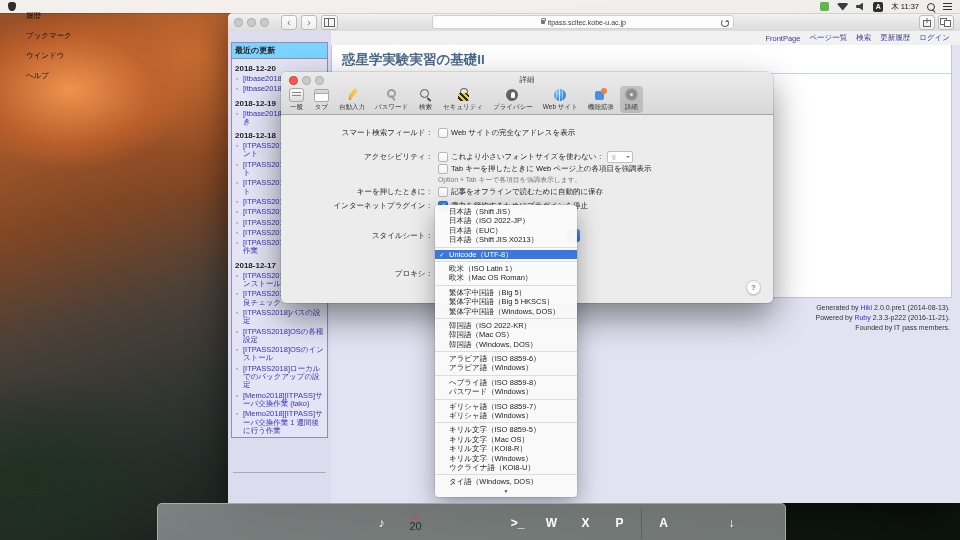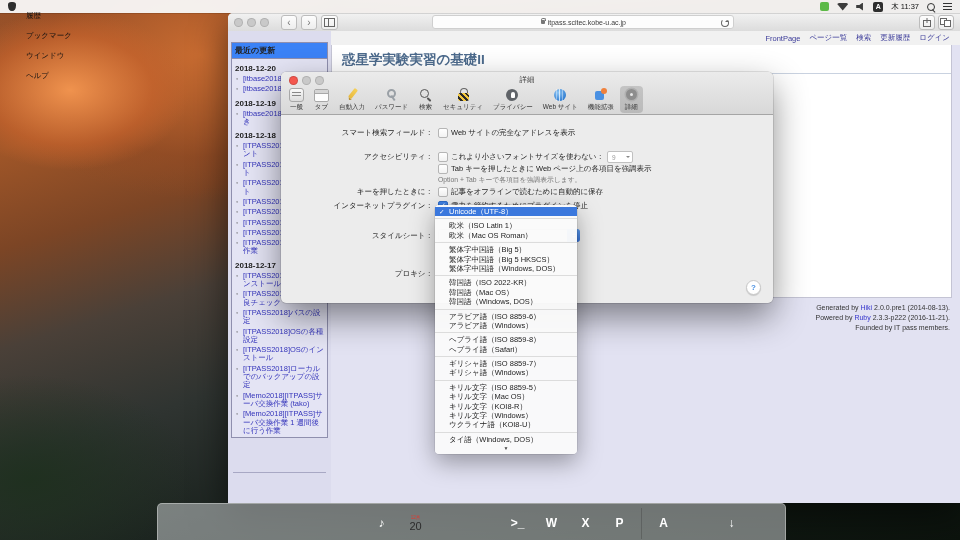--- a/index.html
+++ b/index.html
@@ -56,21 +56,21 @@
   .reload::after{content:"";position:absolute;right:-1px;top:-2px;border:2px solid transparent;border-bottom-color:#666;}
   .tb-right{margin-left:auto;display:flex;gap:3px;}
   .tb-share::before{content:"";width:6px;height:5px;border:1px solid #666;margin-top:3px;}
   .tb-share::after{content:"";position:absolute;top:2px;left:50%;transform:translateX(-50%);width:1px;height:5px;background:#666;}
   .tb-tabs::before{content:"";width:5px;height:5px;border:1px solid #666;background:#fff;margin-right:-2px;margin-bottom:2px;}
   .tb-tabs::after{content:"";width:5px;height:5px;border:1px solid #666;background:#fff;margin-top:2px;margin-left:-1px;}
   
   .page{position:absolute;top:18px;left:0;right:0;bottom:0;background:#e2e2f2;overflow:hidden;}
   .sidebar{position:absolute;left:0;top:0;bottom:0;width:103px;background:#dcdcee;}
   .side-box{margin:11px 3px 0 3px;border:1px solid #8f8fae;background:#e4e4f4;}
-  .side-heading{padding:2px 3px;border-bottom:1px solid #8f8fae;background:#3b82f6;
+  .side-heading{padding:2px 3px;border-bottom:1px solid #8f8fae;background:#7dd3fc;
     font-weight:bold;font-size:8px;color:#222;}
   .side-date{font-size:8px;font-weight:bold;color:#222;margin:5px 3px 2px 3px;}
   .side-items{margin:0;padding:0 2px 0 11px;list-style:none;}
   .side-items li{position:relative;font-size:7.5px;line-height:8.3px;color:#3434bb;
     margin-bottom:2px;word-break:break-all;}
   .side-items li::before{content:"◦";position:absolute;left:-7px;top:0;color:#555;font-size:7px;}
   .side-divider{position:absolute;left:5px;right:5px;top:441px;height:1px;background:#a8a8c4;}
   .main-wrap{position:absolute;left:103px;right:0;top:0;bottom:0;}
   .page-header{height:14px;background:#f1f1f1;display:flex;align-items:center;
     justify-content:flex-end;gap:9px;padding-right:10px;font-size:7.5px;}
@@ -409,20 +409,30 @@
       </div>
       <div class="prow" style="top:154px">
         <div class="plabel">プロキシ：</div>
       </div>
       <div class="help-btn">?</div>
     </div>
   </div>
 
   <div class="encmenu">
 
+      <div>
+        <div>
+
+        <div class="enc-item">日本語（Shift JIS）</div>
+          <div class="enc-item">日本語（ISO 2022-JP）</div>
+          <div class="enc-item">日本語（EUC）</div>
+          <div class="enc-item">日本語（Shift JIS X0213）</div>
+        </div>
+        <div class="enc-sep"></div>
+      </div>
 
       <div>
         <div>
 
         <div class="enc-item selected">Unicode（UTF-8）</div>
         </div>
         <div class="enc-sep"></div>
       </div>
 
       <div>
@@ -460,21 +470,21 @@
         <div class="enc-item">アラビア語（ISO 8859-6）</div>
           <div class="enc-item">アラビア語（Windows）</div>
         </div>
         <div class="enc-sep"></div>
       </div>
 
       <div>
         <div>
 
         <div class="enc-item">ヘブライ語（ISO 8859-8）</div>
-          <div class="enc-item">ヘブライ語（Safari）</div>
+          <div class="enc-item">パスワード（Windows）</div>
         </div>
         <div class="enc-sep"></div>
       </div>
 
       <div>
         <div>
 
         <div class="enc-item">ギリシャ語（ISO 8859-7）</div>
           <div class="enc-item">ギリシャ語（Windows）</div>
         </div>

